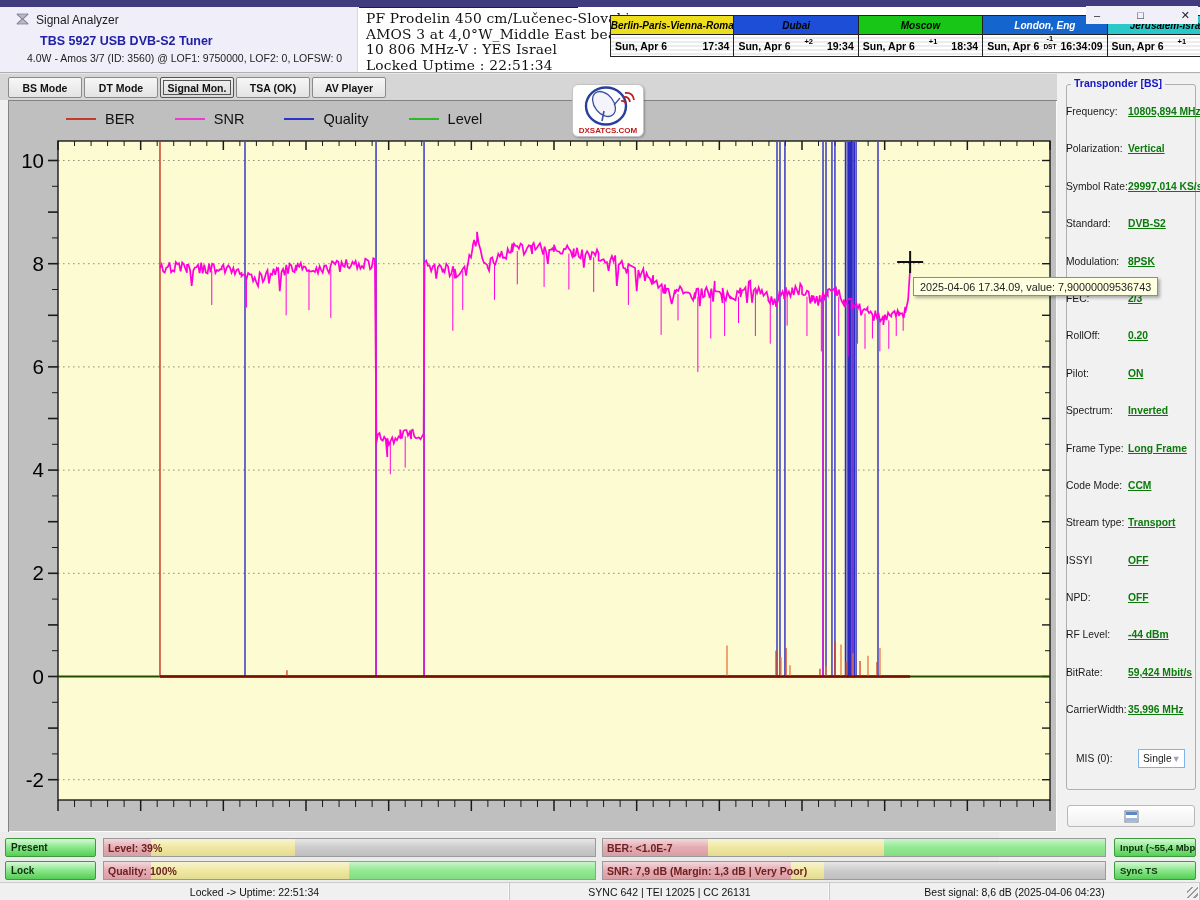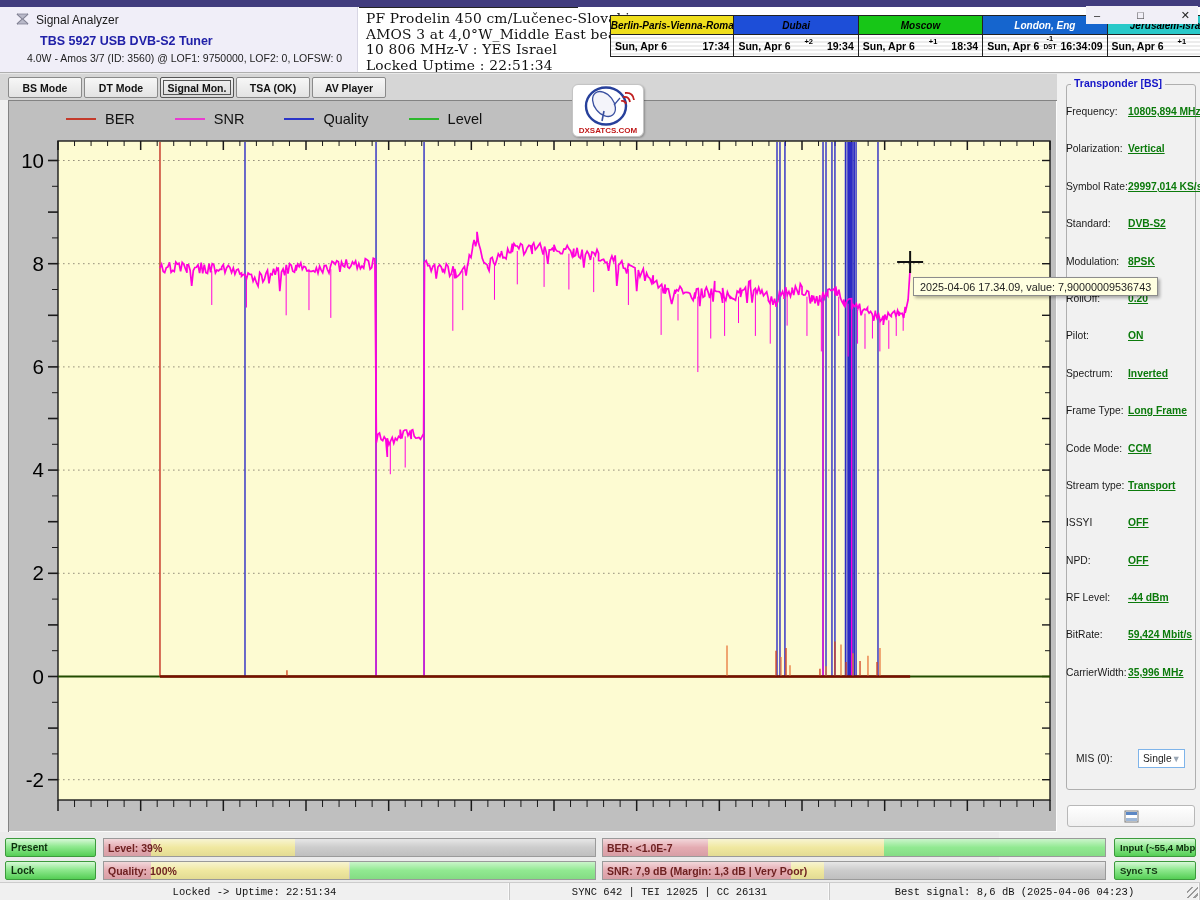--- a/index.html
+++ b/index.html
@@ -77,21 +77,21 @@
   .badge.left { width:91px; margin-right:7px; }
   .badge.right { width:82px; margin-left:8px; font-size:9.5px; }
   .meter-bar { position:relative; height:19px; border:1px solid #9A9A9A; background:#C9C9C9; overflow:hidden; }
   .meter-bar.b1 { width:493px; margin-right:6px; }
   .meter-bar.b2 { width:504px; }
   .meter-seg { position:absolute; top:0; height:100%; }
   .meter-gloss { position:absolute; inset:0; background:linear-gradient(rgba(255,255,255,.55),rgba(255,255,255,.05) 50%,rgba(0,0,0,.05)); pointer-events:none; }
   .meter-label { position:absolute; left:4px; top:0; height:100%; display:flex; align-items:center; font-size:10.5px; font-weight:bold; color:#6E2121; white-space:nowrap; z-index:2; }
 
   
-  #statusbar { left:0; top:882px; width:1200px; height:18px; background:#F0F0F0; border-top:1px solid #CCC; display:flex;font-family:Liberation Mono, monospace; }
+  #statusbar { left:0; top:882px; width:1200px; height:18px; background:#F0F0F0; border-top:1px solid #CCC; display:flex; }
   .sb-cell { height:100%; display:flex; align-items:center; justify-content:center; font-size:10.5px; color:#111; border-right:1px solid #C6C6C6; box-shadow:inset -1px 0 0 #FAFAFA; }
   #sb-grip { position:absolute; right:2px; bottom:2px; width:11px; height:11px; background:repeating-linear-gradient(135deg,transparent 0 3px,#9A9A9A 3px 4.5px); }
 </style>
 </head>
 <body>
 
 <div class="abs" id="titlebar-strip"></div>
 
 <div class="abs" id="header">
   <div class="abs" id="header-left">
@@ -541,20 +541,24 @@
       </div>
       <div class="tp-row">
         <span class="tp-label">Standard:</span>
         <span class="tp-value">DVB-S2</span>
       </div>
       <div class="tp-row">
         <span class="tp-label">Modulation:</span>
         <span class="tp-value">8PSK</span>
       </div>
       <div class="tp-row">
+        <span class="tp-label">FEC:</span>
+        <span class="tp-value">2/3</span>
+      </div>
+      <div class="tp-row">
         <span class="tp-label">RollOff:</span>
         <span class="tp-value">0.20</span>
       </div>
       <div class="tp-row">
         <span class="tp-label">Pilot:</span>
         <span class="tp-value">ON</span>
       </div>
       <div class="tp-row">
         <span class="tp-label">Spectrum:</span>
         <span class="tp-value">Inverted</span>

